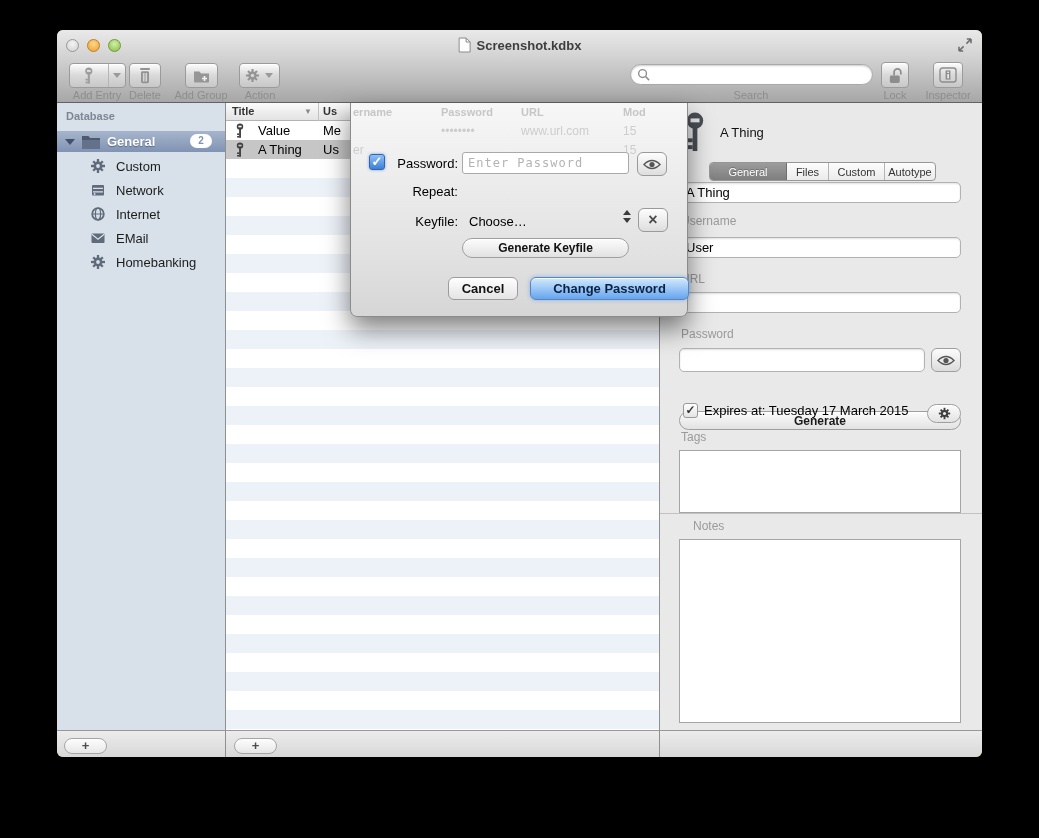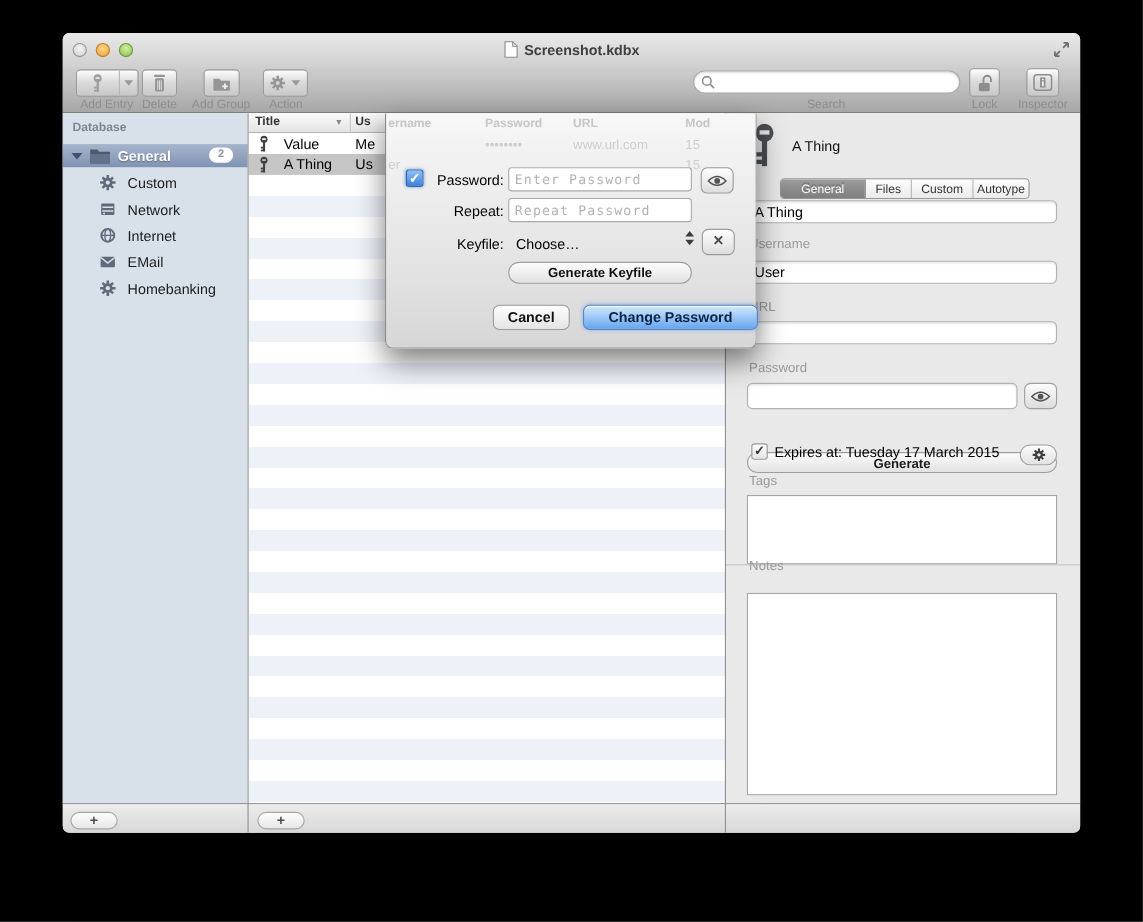--- a/index.html
+++ b/index.html
@@ -1,19 +1,19 @@
 <!DOCTYPE html>
 <html><head>
 <meta charset="utf-8">
 <style>
   * { margin:0; padding:0; box-sizing:border-box; }
   body { background:#000; width:1039px; height:838px; position:relative; overflow:hidden;
          font-family:"Liberation Sans", sans-serif; -webkit-font-smoothing:antialiased; }
   .window { position:absolute; left:57px; top:30px; width:925px; height:727px;
-            border-radius:6px; background:#ffffff; overflow:hidden;
+            border-radius:6px; background:#84cc16; overflow:hidden;
             box-shadow:0 0 0 1px rgba(0,0,0,.55), 0 22px 50px rgba(0,0,0,.65); }
   
   .titlebar { position:absolute; left:0; top:0; width:100%; height:30px;
               background:linear-gradient(#e9e9e9,#d0d0d0); }
   .traffic { position:absolute; left:9px; top:9px; display:flex; gap:8px; }
   .tl { width:13px; height:13px; border-radius:50%; }
   .tl.close { background:radial-gradient(circle at 50% 35%, #f4f4f4, #cfcfcf); border:1px solid #989898; }
   .tl.min   { background:radial-gradient(circle at 50% 35%, #fbd88a, #ef9f2e); border:1px solid #c07d22; }
   .tl.zoom  { background:radial-gradient(circle at 50% 35%, #d2efa2, #86bd4c); border:1px solid #6f9a38; }
   .title-wrap { position:absolute; left:50%; top:7px; transform:translateX(-50%);
@@ -387,21 +387,21 @@
               <line x1="12.8" y1="3.2" x2="3.2" y2="12.8"></line>
             </g>
           <circle cx="8" cy="8" r="4.4" fill="#3e3e3e"></circle>
             <circle cx="8" cy="8" r="1.9" fill="#efefef"></circle>
         </svg>
       </div>
 
       <div class="ilabel" style="top:327px;">Tags</div>
       <textarea class="bigbox" style="top: 347px; height: 63px;"></textarea>
       <div class="insp-div"></div>
-      <div class="ilabel" style="top:404px;">Notes</div>
+      <div class="ilabel" style="top:416px;margin-left:12px;">Notes</div>
       <textarea class="bigbox" style="top: 436px; height: 184px;"></textarea>
     </div>
   </div>
 
   <div class="vdiv" style="left:168px;"></div>
   <div class="vdiv" style="left:602px;"></div>
 
   <div class="bottombar">
     <div class="addpill" style="left:7px;">+</div>
     <div class="addpill" style="left:177px;">+</div>
@@ -423,21 +423,20 @@
     <span class="slabel" style="top:53px;">Password:</span>
     <input class="sinput" style="top: 49px;" placeholder="Enter Password">
     <div class="sqbtn" style="left:286px;top:49px;">
       <svg width="18" height="11" viewBox="0 0 18 11">
         <path d="M1 5.5 Q9 -2.5 17 5.5 Q9 13.5 1 5.5 z" fill="none" stroke="#555" stroke-width="1.4"></path>
         <circle cx="9" cy="5.5" r="2.6" fill="#555"></circle>
       </svg>
     </div>
 
     <span class="slabel" style="top:81px;">Repeat:</span>
-    <input class="sinput" style="top: 77px;" placeholder="Repeat Password">
 
     <span class="slabel" style="top:111px;">Keyfile:</span>
     <span style="position:absolute;left:118px;top:111px;font-size:13px;color:#000;">Choose…</span>
     <div class="stepper">
         <i class="up"></i>
         <i class="dn"></i>
       </div>
     <div class="sqbtn" style="left:287px;top:105px;font-size:16px;font-weight:bold;color:#4a4a4a;">×</div>
 
     <div class="pillbtn" style="left:111px;top:135px;width:167px;height:20px;font-size:12px;font-weight:600;color:#111;">Generate Keyfile</div>

